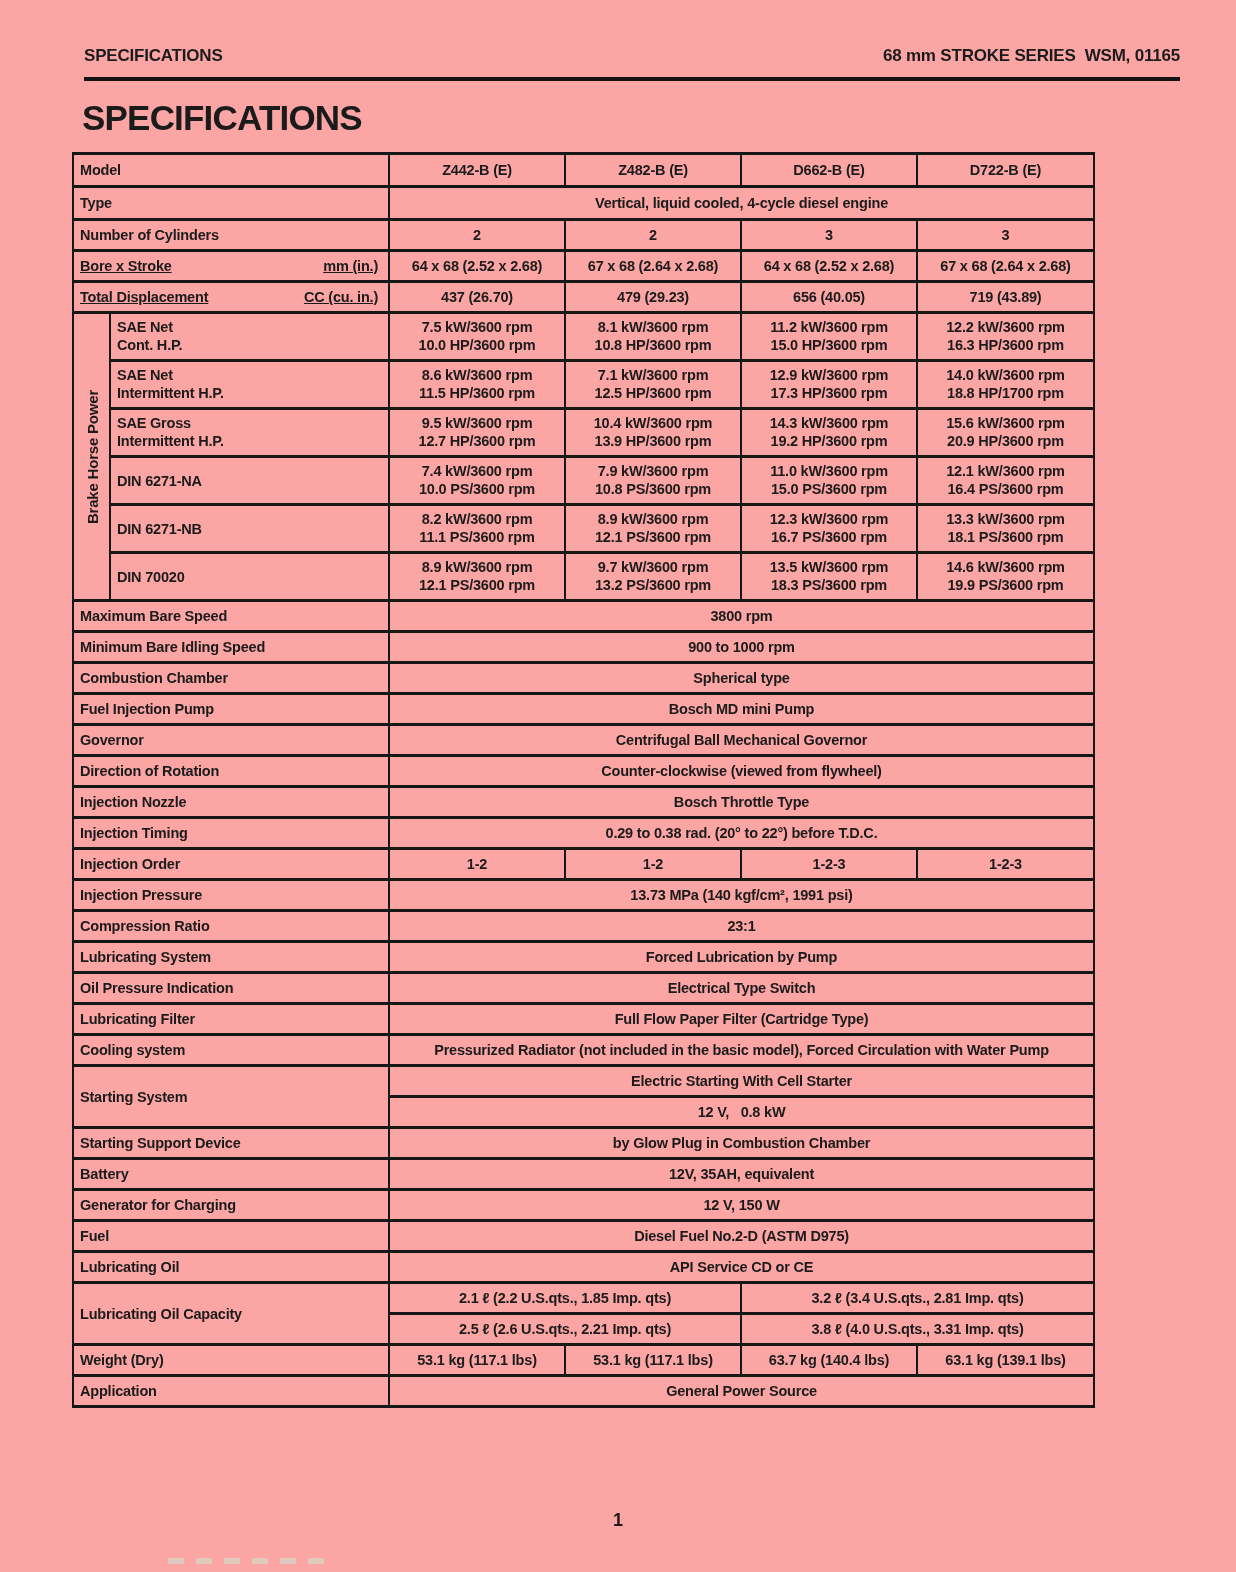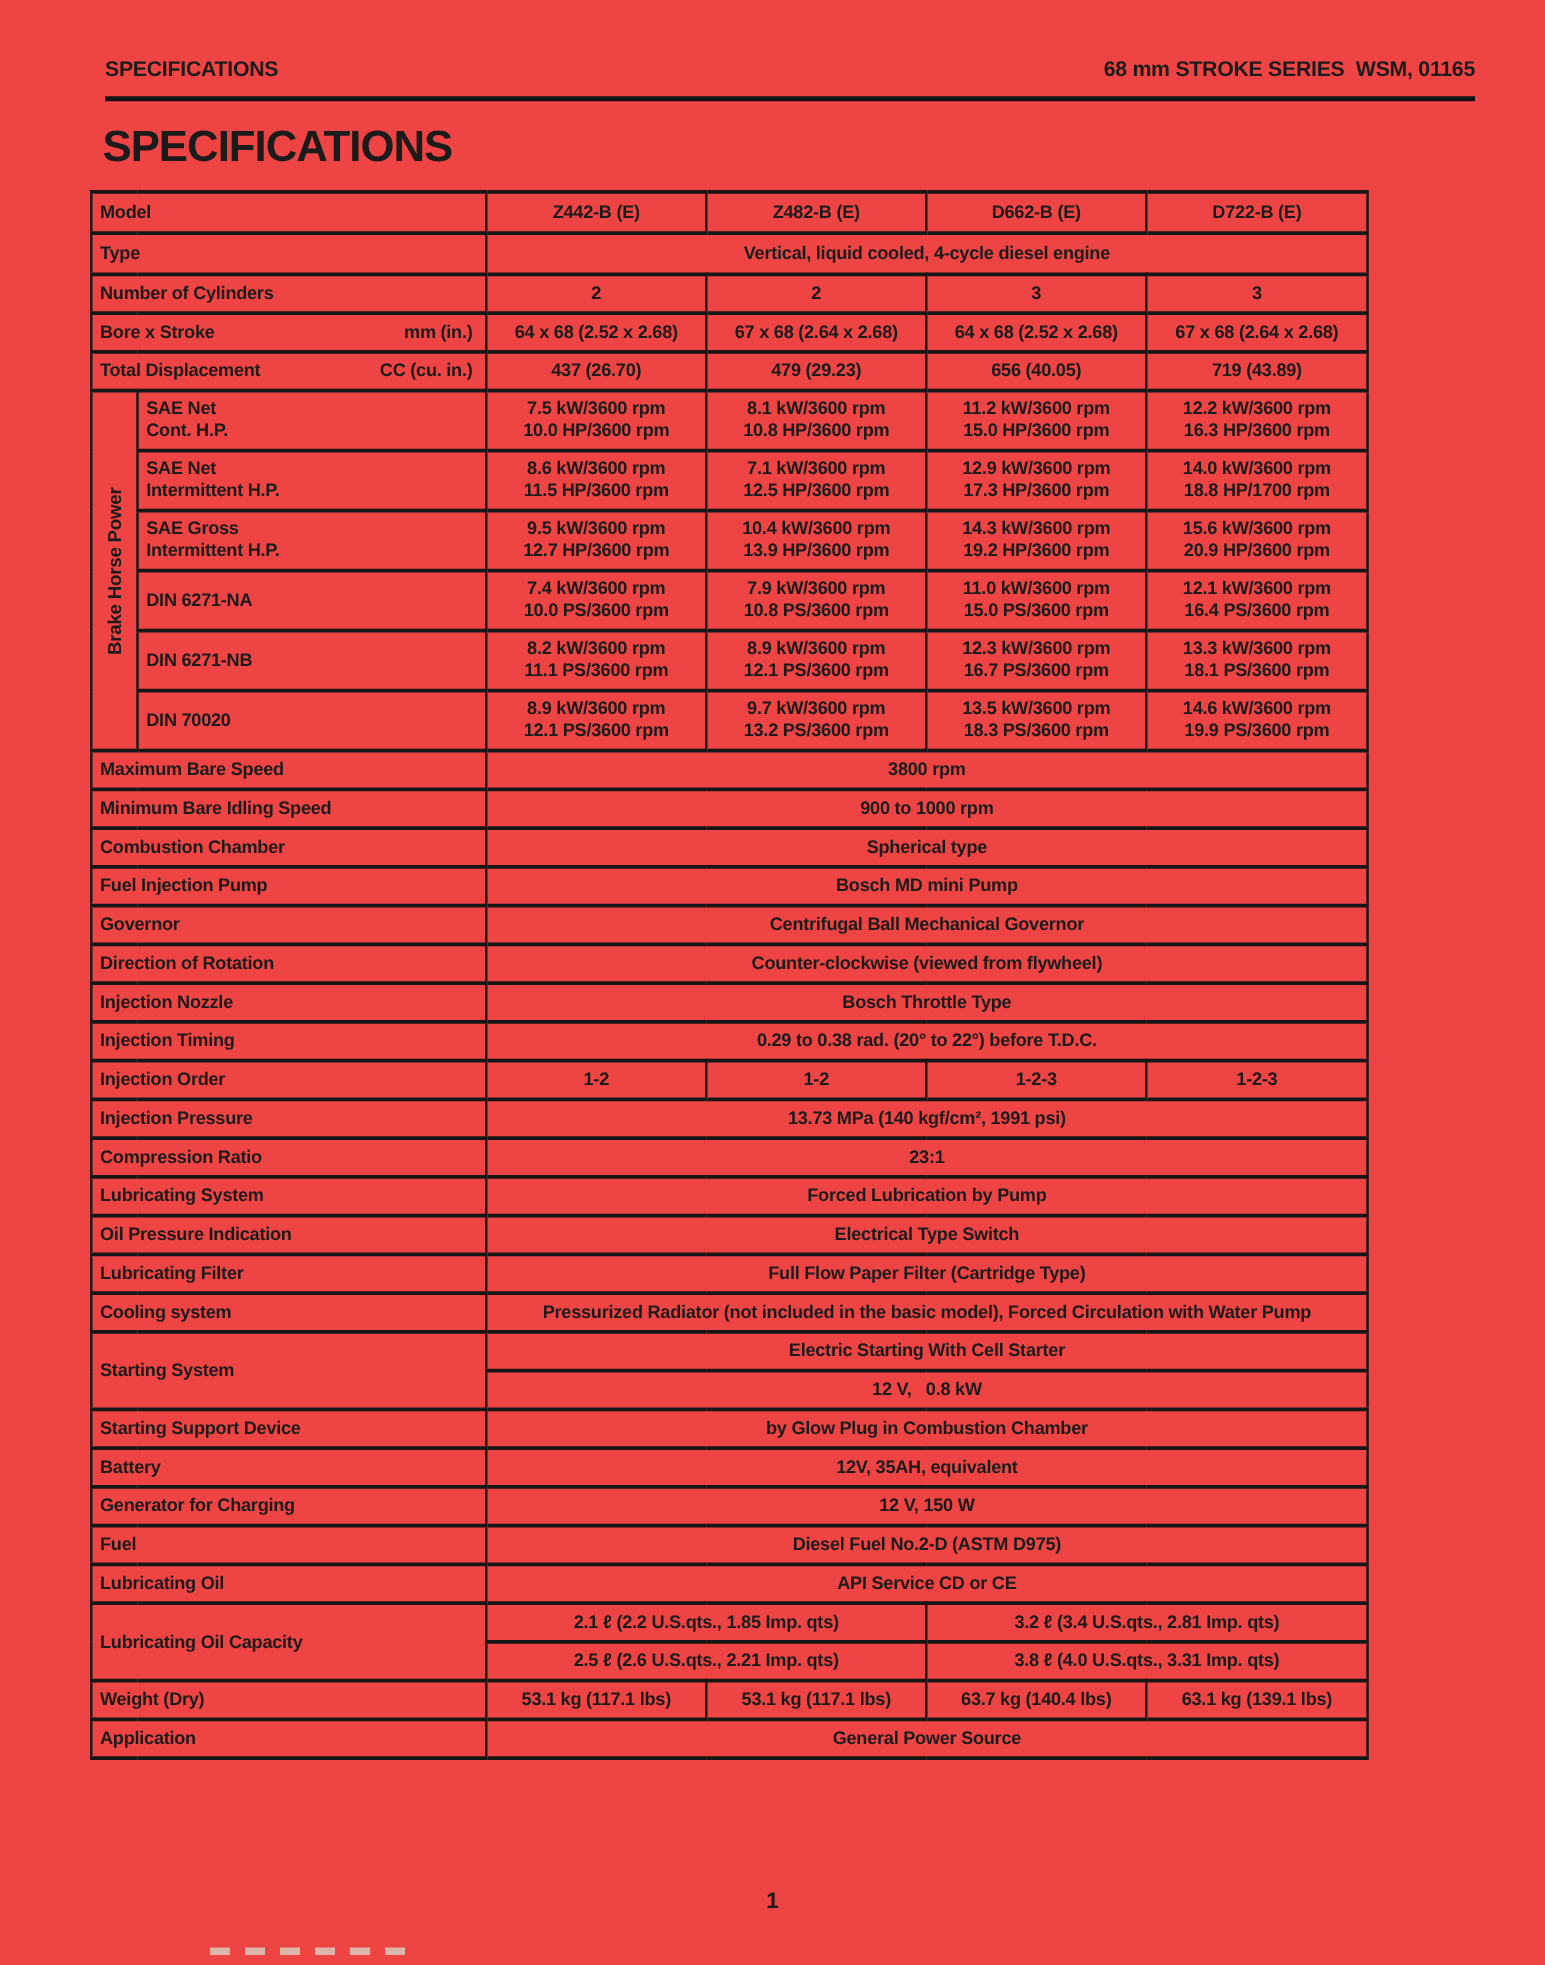--- a/index.html
+++ b/index.html
@@ -1,20 +1,20 @@
 <!DOCTYPE html>
 <html><head>
 <meta charset="utf-8">
 <style>
   * { box-sizing: border-box; }
   html,body { margin:0; padding:0; background:#e8e8e8; }
   .page {
     position: relative;
     width: 1236px; height: 1572px;
-    background: #ef4444;
+    background: #fca5a5;
     font-family: "Liberation Sans", sans-serif;
     color: #1b1b1b;
     overflow: hidden;
   }
   .running-header {
     position: absolute; top: 46px; left: 84px; width: 1096px;
     display: flex; justify-content: space-between; align-items: flex-end;
     font-size: 17px; font-weight: bold; letter-spacing: -0.2px;
   }
   .header-rule {
@@ -35,21 +35,21 @@
     border: 2px solid #161616;
     border-top-width: 3px; border-bottom-width: 3px;
     padding: 2px 6px;
     overflow: hidden;
   }
   tr.h33 { height: 33px; }
   tr.h31 { height: 31px; }
   tr.h48 { height: 48px; }
   td.lbl { text-align: left; padding-left: 9px; }
   td.val { text-align: center; }
-  .lblflex { display: flex; justify-content: space-between; align-items: center; }
+  .lblflex { display: flex; justify-content: space-between; align-items: center; text-decoration: underline; }
   .lblflex .unit { padding-right: 4px; font-weight: bold; }
   td.two div { line-height: 1.22; }
   td.bhp-strip { position: relative; padding: 0; }
   .vert {
     position: absolute; top: 50%; left: 50%;
     transform: translate(-50%,-50%) rotate(-90deg);
     white-space: nowrap;
     font-size: 15px; font-weight: bold; letter-spacing: -0.2px;
   }
   td.bhp-lbl div { line-height: 1.22; }

